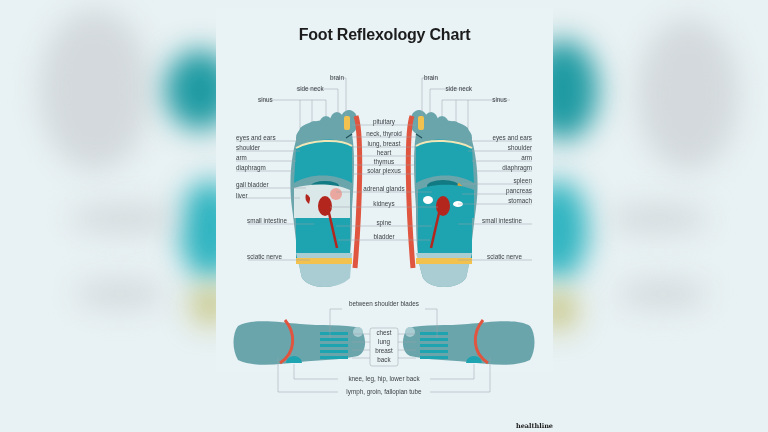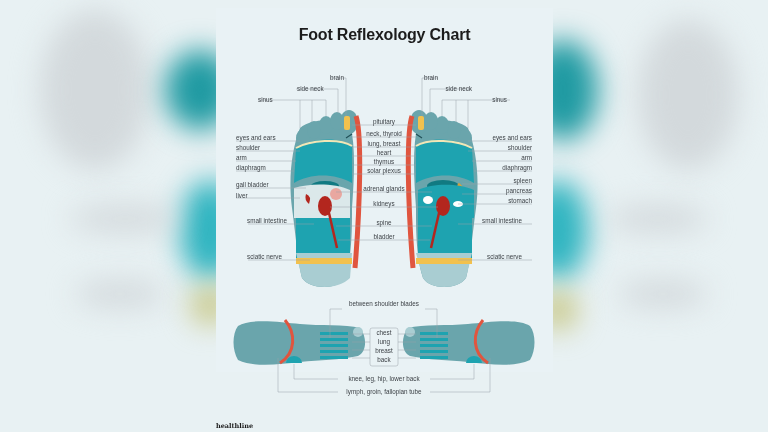--- a/index.html
+++ b/index.html
@@ -17,21 +17,21 @@
     background: #e9f2f5;
     margin-top: 8px;
   }
   .title {
     position: absolute; left: 0; width: 100%; top: 18px; text-align: center;
     font-size: 16px; font-weight: bold; color: #1c1c1c; letter-spacing: -0.2px;
   }
   svg.diagram { position: absolute; left: 0; top: 0; }
   .lbl { font-size: 6.3px; fill: #3a3f44; }
   .brand {
-    position: absolute; left: 0; width: 100%; top: 414px; text-align: left;
+    position: absolute; left: 0; width: 100%; top: 414px; text-align: right;
     font-family: "DejaVu Serif", serif; font-size: 6.5px; font-weight: bold; color: #1c1c1c;
   }
 </style>
 </head>
 <body>
 
 <div class="blur-side left">
   <div class="blob" style="left:40px;top:10px;width:110px;height:160px;background:#d3d9dc;"></div>
   <div class="blob" style="left:165px;top:50px;width:70px;height:80px;background:#1f9aa2;"></div>
   <div class="blob" style="left:180px;top:180px;width:60px;height:100px;background:#2fb4c0;"></div>

